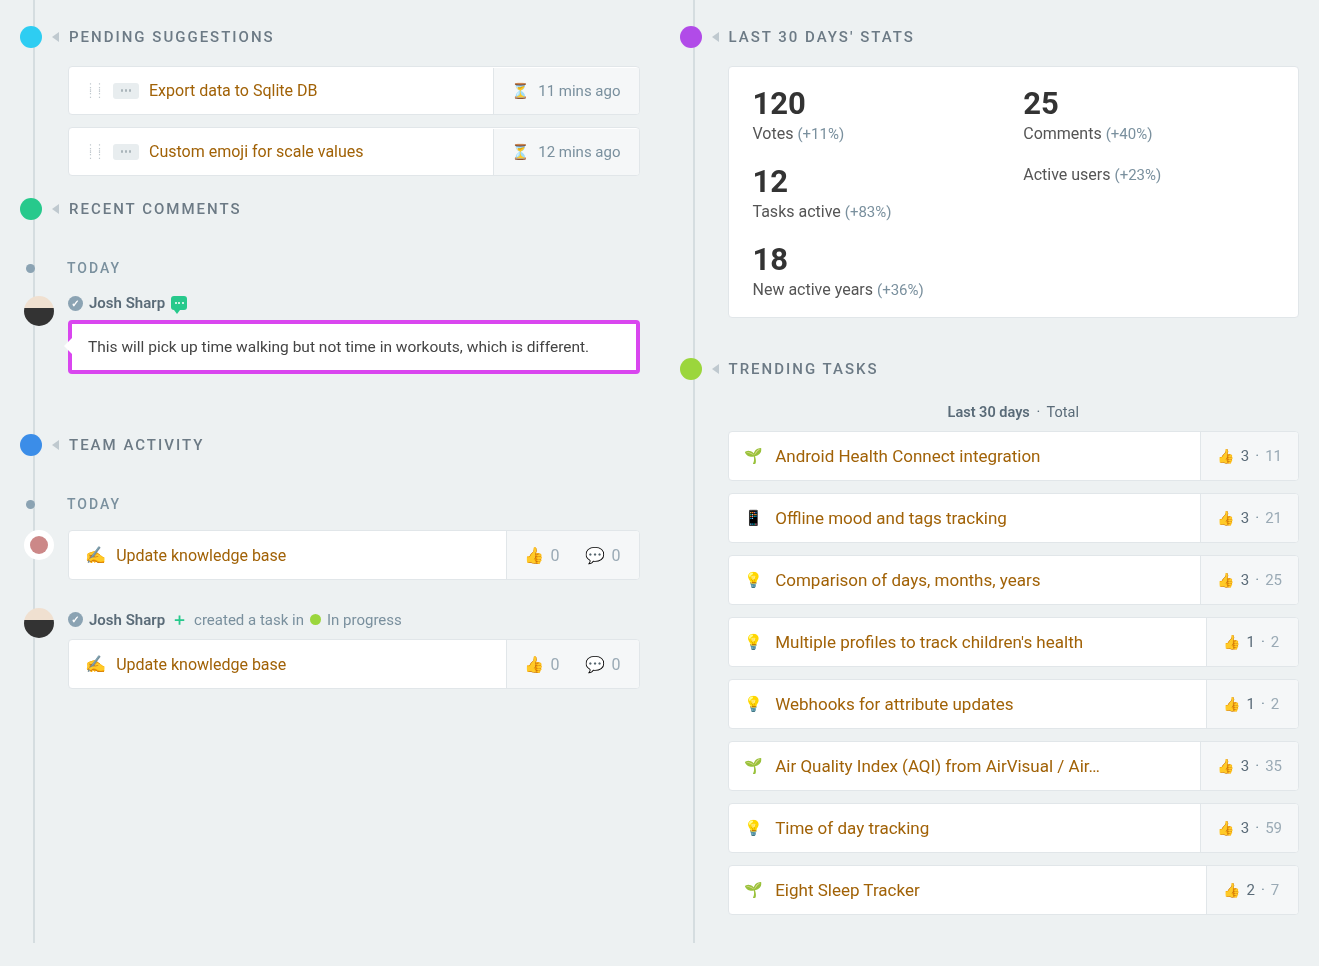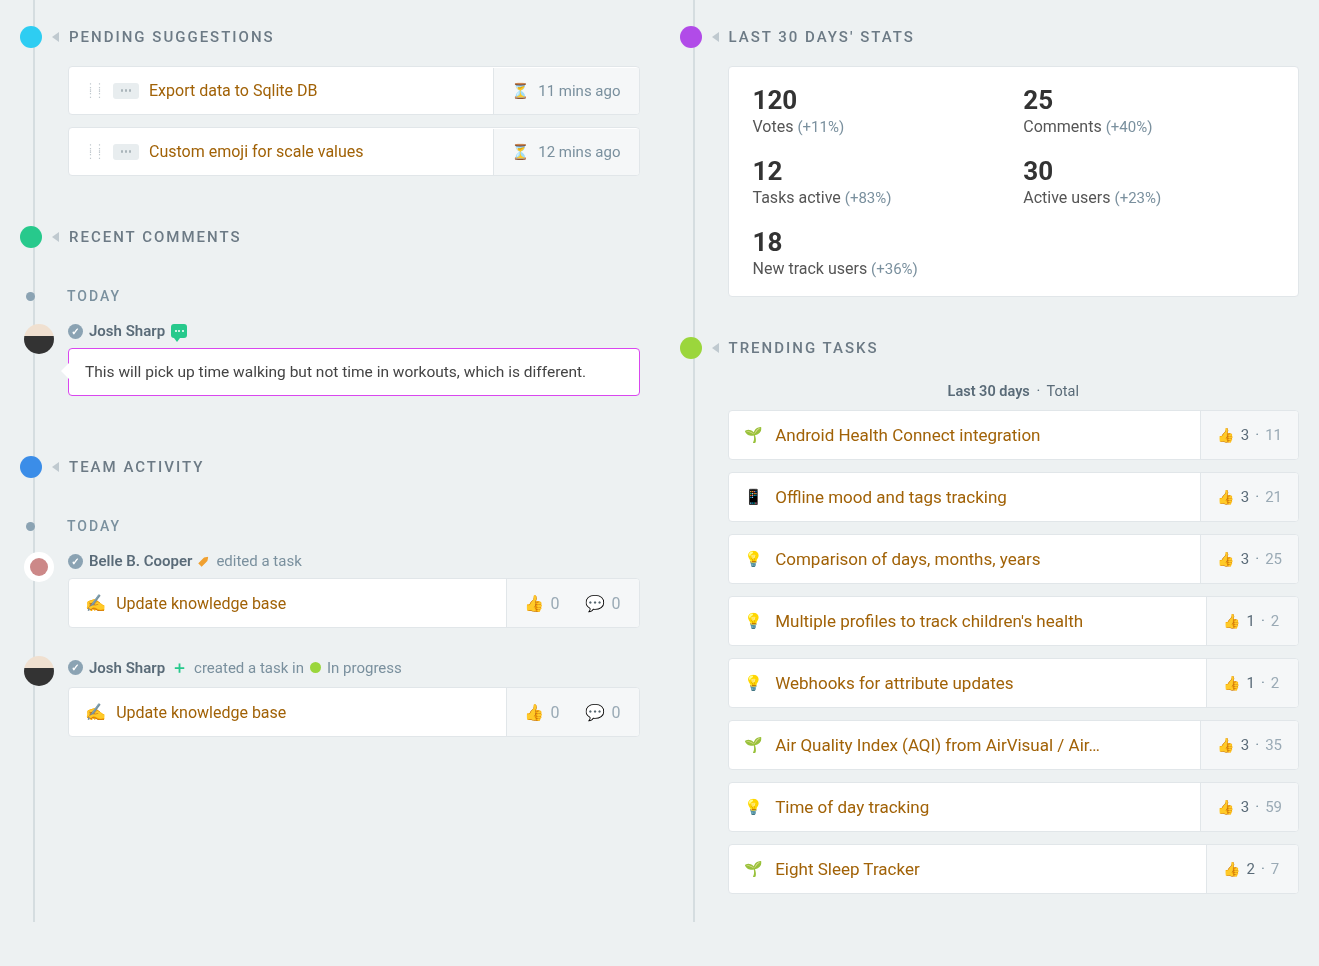--- a/index.html
+++ b/index.html
@@ -60,39 +60,39 @@
 .check-badge { width: 15px; height: 15px; border-radius: 50%; background: #8ba3b3; display: inline-flex; align-items: center; justify-content: center; }
 .check-badge::after { content: "✓"; color: #fff; font-size: 10px; font-weight: bold; }
 
 .avatar { width: 30px; height: 30px; border-radius: 50%; position: absolute; left: 19px; z-index: 3; background: #d0d0d0; overflow: hidden; }
 .avatar-josh { background: linear-gradient(#f0e0d0 40%, #333 40%); }
 .avatar-belle { background: #fff; }
 .avatar-belle::after { content:""; position:absolute; inset:6px; border-radius:50%; background:#c88; }
 
 .activity-block { position: relative; margin-left: 48px; margin-bottom: 28px; }
 
-.comment-bubble { background: #fff; border: 1px solid #d946ef; border-radius: 4px; padding: 14px 16px; color: #444; font-size: 15.5px; position: relative; }
+.comment-bubble { background: #fff; border: 4px solid #d946ef; border-radius: 4px; padding: 14px 16px; color: #444; font-size: 15.5px; position: relative; }
 .comment-bubble::before { content:""; position:absolute; left:-8px; top:14px; width:0;height:0; border-top:8px solid transparent; border-bottom:8px solid transparent; border-right:8px solid #fff; }
 
 .status-dot { width: 11px; height: 11px; border-radius: 50%; display: inline-block; }
 .status-lime { background: #9bd63c; }
 
 .green-bubble { width:16px; height:14px; background:#27c98c; border-radius:3px; position:relative; display:inline-flex; align-items:center; justify-content:center; gap:1.5px;}
 .green-bubble::after { content:""; position:absolute; bottom:-4px; left:3px; width:0;height:0; border-left:3px solid transparent; border-right:3px solid transparent; border-top:4px solid #27c98c;}
 .green-bubble i { width:2px; height:2px; border-radius:50%; background:#fff; }
 
 .pencil { display:inline-block; width:12px; height:12px; background:#f0a030; transform: rotate(-45deg); clip-path: polygon(0 30%, 70% 30%, 100% 50%, 70% 70%, 0 70%); }
 .plus { color:#27c98c; font-weight:bold; font-size:17px; }
 .writing-hand { font-size:17px; }
 
 
 .stats-panel { background:#fff; border:1px solid #e1e6e9; border-radius:4px; padding: 18px 24px 4px; margin-left:48px; }
 .stats-grid { display:grid; grid-template-columns: 1fr 1fr; row-gap: 6px; column-gap: 20px; }
 .stat-cell { margin-bottom: 14px; }
-.stat-num { font-size: 26px; font-weight: 700; color: #333; }
+.stat-num { font-size: 31px; font-weight: 700; color: #333; }
 .stat-label { color: #555; font-size: 16px; margin-top: 2px; }
 .stat-delta { color: #7a909e; font-size: 15px; }
 
 .filter-row { text-align: center; margin-left:48px; margin-bottom: 10px; margin-top: 24px; color:#5a6b78; font-size:14.5px; }
 .filter-row .active { font-weight:600; color:#5a6b78; }
 .filter-row .dot-sep { margin: 0 3px; }
 
 .trend-card { background:#fff; border:1px solid #e1e6e9; border-radius:4px; display:flex; margin-bottom:12px; overflow:hidden; }
 .trend-main { flex:1; padding: 14px 16px; display:flex; align-items:center; gap:12px; min-width:0; }
 .trend-main .task-text { font-size:17px; }
@@ -157,21 +157,21 @@
             </span>
           <span class="task-text">Custom emoji for scale values</span>
         </div>
         <div class="card-side">
           <span class="hourglass">⏳</span>
           <span>12 mins ago</span>
         </div>
       </div>
     </div>
 
-    <div class="section-header" style="margin-top:50px">
+    <div class="section-header" style="margin-top:22px">
       <div class="big-dot dot-green"></div>
       <div class="caret-left"></div>
       <div class="section-title">RECENT COMMENTS</div>
     </div>
 
     <div class="sub-header">
       <div class="small-dot"></div>
       <div class="date-label">TODAY</div>
     </div>
 
@@ -195,26 +195,20 @@
       <div class="section-title">TEAM ACTIVITY</div>
     </div>
 
     <div class="sub-header">
       <div class="small-dot"></div>
       <div class="date-label">TODAY</div>
     </div>
 
     <div class="activity-block">
       <div class="avatar avatar-belle" style="top:0; left:-44px"></div>
-      <div class="activity-line">
-        <span class="check-badge"></span>
-        <span class="name">Belle B. Cooper</span>
-        <span class="pencil"></span>
-        <span>edited a task</span>
-      </div>
       <div class="task-action-card">
         <div class="task-action-main">
           <span class="writing-hand">✍️</span>
           <span class="task-text">Update knowledge base</span>
         </div>
         <div class="task-action-side">
           <span class="count-group">
               <span>👍</span>
               <span>0</span>
             </span>
@@ -272,26 +266,25 @@
         </div>
         <div class="stat-cell">
           <div class="stat-num">25</div>
           <div class="stat-label"><span>Comments</span> <span class="stat-delta">(+40%)</span></div>
         </div>
         <div class="stat-cell">
           <div class="stat-num">12</div>
           <div class="stat-label"><span>Tasks active</span> <span class="stat-delta">(+83%)</span></div>
         </div>
         <div class="stat-cell">
-          <div class="stat-num">30</div>
           <div class="stat-label"><span>Active users</span> <span class="stat-delta">(+23%)</span></div>
         </div>
         <div class="stat-cell">
           <div class="stat-num">18</div>
-          <div class="stat-label"><span>New track users</span> <span class="stat-delta">(+36%)</span></div>
+          <div class="stat-label"><span>New active years</span> <span class="stat-delta">(+36%)</span></div>
         </div>
       </div>
     </div>
 
     <div class="section-header" style="margin-top:40px">
       <div class="big-dot dot-lime"></div>
       <div class="caret-left"></div>
       <div class="section-title">TRENDING TASKS</div>
     </div>
 

